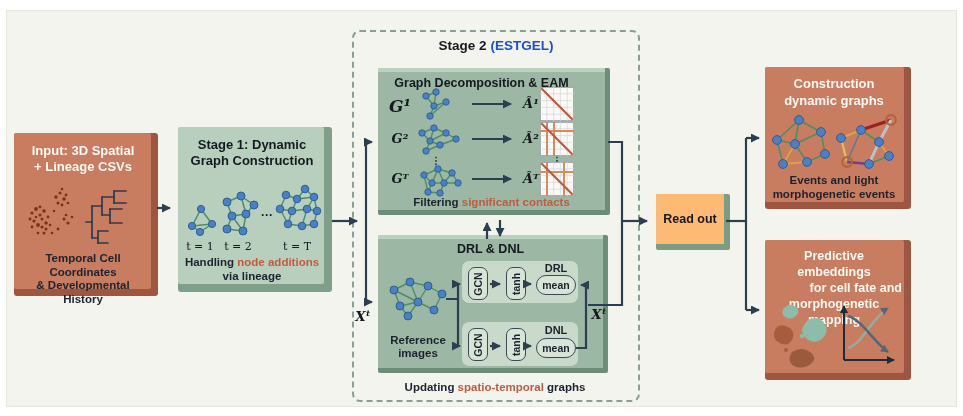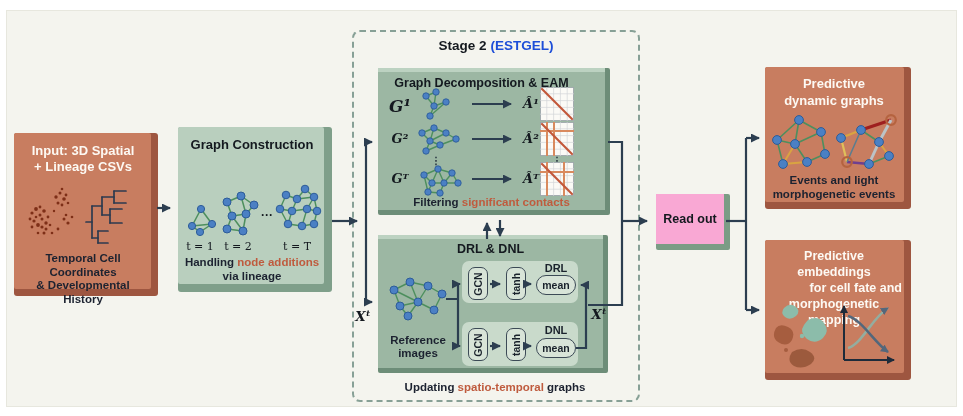--- a/index.html
+++ b/index.html
@@ -12,21 +12,21 @@
   
   .slab { position:absolute; }
   .face { position:absolute; }
   .salmon  { background:#9e5640; border-radius:3px; }
   .salmon .face { left:0; top:0; right:7px; bottom:7px; background:#c87d60; border-radius:2px; }
   .greenbox { background:#7f9f8a; border-radius:3px; }
   .greenbox .face { left:0; top:0; right:8px; bottom:8px; background:#b9cfbe; border-radius:2px; }
   .panel { background:#6d8d78; border-radius:2px; }
   .panel .face { left:0; top:0; right:5px; bottom:5px; background:#9cb7a3; border-top:4px solid #bcd2c1; }
   .readout { background:#7b9c85; border-radius:2px; }
-  .readout .face { left:0; top:0; right:6px; bottom:6px; background:#f9a8d4; display:flex; align-items:center; justify-content:center; }
+  .readout .face { left:0; top:0; right:6px; bottom:6px; background:#fdba74; display:flex; align-items:center; justify-content:center; }
 
   .dashedbox { position:absolute; border:2px dashed #87a096; border-radius:8px; }
 
   .ttl-light { color:#fdf9f3; font-weight:600; text-align:center; }
   .ttl-dark  { color:#14191f; font-weight:600; text-align:center; }
   .cap-dark  { color:#1c2230; font-weight:700; text-align:center; }
   .accent-o  { color:#bf5b3e; }
   .accent-g  { color:#1d4ed8; }
 
   .math { font-family:"DejaVu Serif", serif; font-style:italic; font-weight:600; color:#14191f; }
@@ -115,20 +115,21 @@
   </svg>
   <div class="abs cap-dark" style="left:16px; top:252px; width:134px; font-size:11.5px; line-height:13.5px;">
     <span style="display:block;">Temporal Cell Coordinates</span>
     <span style="display:block;">&amp; Developmental History</span>
   </div>
 
   <div class="slab greenbox" style="left:178px; top:127px; width:154px; height:165px;">
     <div class="face"></div>
   </div>
   <div class="abs ttl-dark" style="left:180px; top:137px; width:144px; font-size:13px; line-height:15.5px;">
+    <span style="display:block;">Stage 1: Dynamic</span>
     <span style="display:block;">Graph Construction</span>
   </div>
   <svg class="abs" style="left:186px; top:204px;" width="30" height="34" viewBox="0 0 30 34">
     <g stroke="#4d8f5e" stroke-width="1.5">
         <line x1="6" y1="22" x2="15" y2="5"></line>
         <line x1="15" y1="5" x2="26" y2="20"></line>
         <line x1="6" y1="22" x2="26" y2="20"></line>
         <line x1="6" y1="22" x2="14" y2="28"></line>
         <line x1="14" y1="28" x2="26" y2="20"></line>
       </g>
@@ -412,21 +413,21 @@
   <div class="slab readout" style="left:656px; top:194px; width:74px; height:56px;">
     <div class="face">
       <span class="ttl-dark" style="font-size:12.5px; font-weight:600;">Read out</span>
     </div>
   </div>
 
   <div class="slab salmon" style="left:765px; top:67px; width:146px; height:142px;">
     <div class="face"></div>
   </div>
   <div class="abs ttl-light" style="left:767px; top:76px; width:134px; font-size:13px; line-height:16.5px;">
-    <span style="display:block;">Predictive</span>
+    <span style="display:block;">Construction</span>
     <span style="display:block;">dynamic graphs</span>
   </div>
   <svg class="abs" style="left:771px; top:112px;" width="60" height="60" viewBox="0 0 60 60">
     <g stroke-width="1.6">
       <line x1="28" y1="8" x2="6" y2="28" stroke="#4d8f5e"></line>
         <line x1="28" y1="8" x2="24" y2="32" stroke="#4d8f5e"></line>
       <line x1="28" y1="8" x2="50" y2="20" stroke="#4d8f5e"></line>
         <line x1="6" y1="28" x2="24" y2="32" stroke="#4d8f5e"></line>
       <line x1="24" y1="32" x2="50" y2="20" stroke="#4d8f5e"></line>
         <line x1="24" y1="32" x2="36" y2="50" stroke="#4d8f5e"></line>

